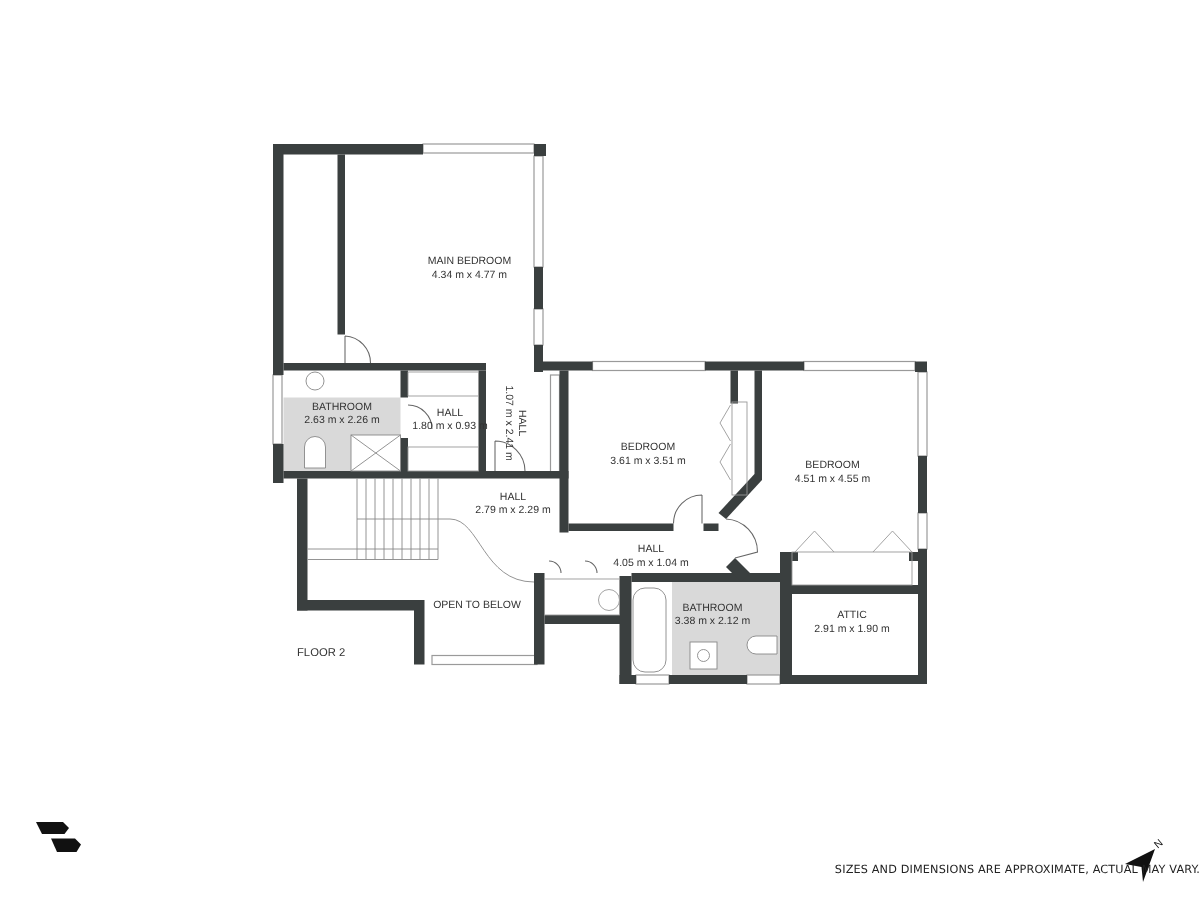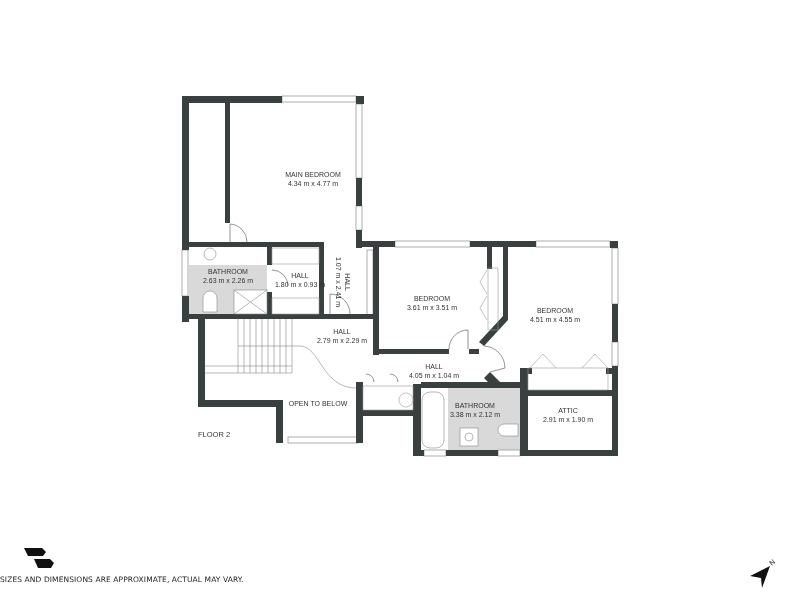--- a/index.html
+++ b/index.html
@@ -3,21 +3,21 @@
 <meta charset="utf-8">
 <style>
   html, body { margin:0; padding:0; background:#ffffff; }
   body { width:800px; height:600px; position:relative; overflow:hidden; font-family:"Liberation Sans", sans-serif; }
   #plan { position:absolute; left:0; top:0; width:800px; height:600px; }
   .lbl { position:absolute; font-family:"Liberation Sans", sans-serif; font-size:7px; color:#333; text-align:center; line-height:9px; white-space:nowrap; transform:translateX(-50%); }
   .lbl .n { display:block; }
   .lbl .d { display:block; }
   .vlbl { position:absolute; font-size:7px; color:#333; white-space:nowrap; transform-origin:left top; transform:rotate(90deg); line-height:9px; text-align:center; }
   .floor { position:absolute; left:198px; top:430px; font-size:7.5px; color:#333; }
-  .disclaimer { position:absolute; left:0; width:800px; top:575px; text-align:left; font-family:"DejaVu Sans", sans-serif; font-size:7.5px; color:#222; letter-spacing:0.1px; }
+  .disclaimer { position:absolute; left:0; width:800px; top:575px; text-align:right; font-family:"DejaVu Sans", sans-serif; font-size:7.5px; color:#222; letter-spacing:0.1px; }
   .logo { position:absolute; left:24px; top:546px; width:32px; height:24px; }
   .north { position:absolute; left:748px; top:556px; width:32px; height:34px; }
 </style>
 </head>
 <body>
 
 <svg id="plan" viewBox="0 0 800 600" xmlns="http://www.w3.org/2000/svg">
 
   <g>
     <rect x="189" y="265" width="78" height="50" fill="#d9d9d9"></rect>

